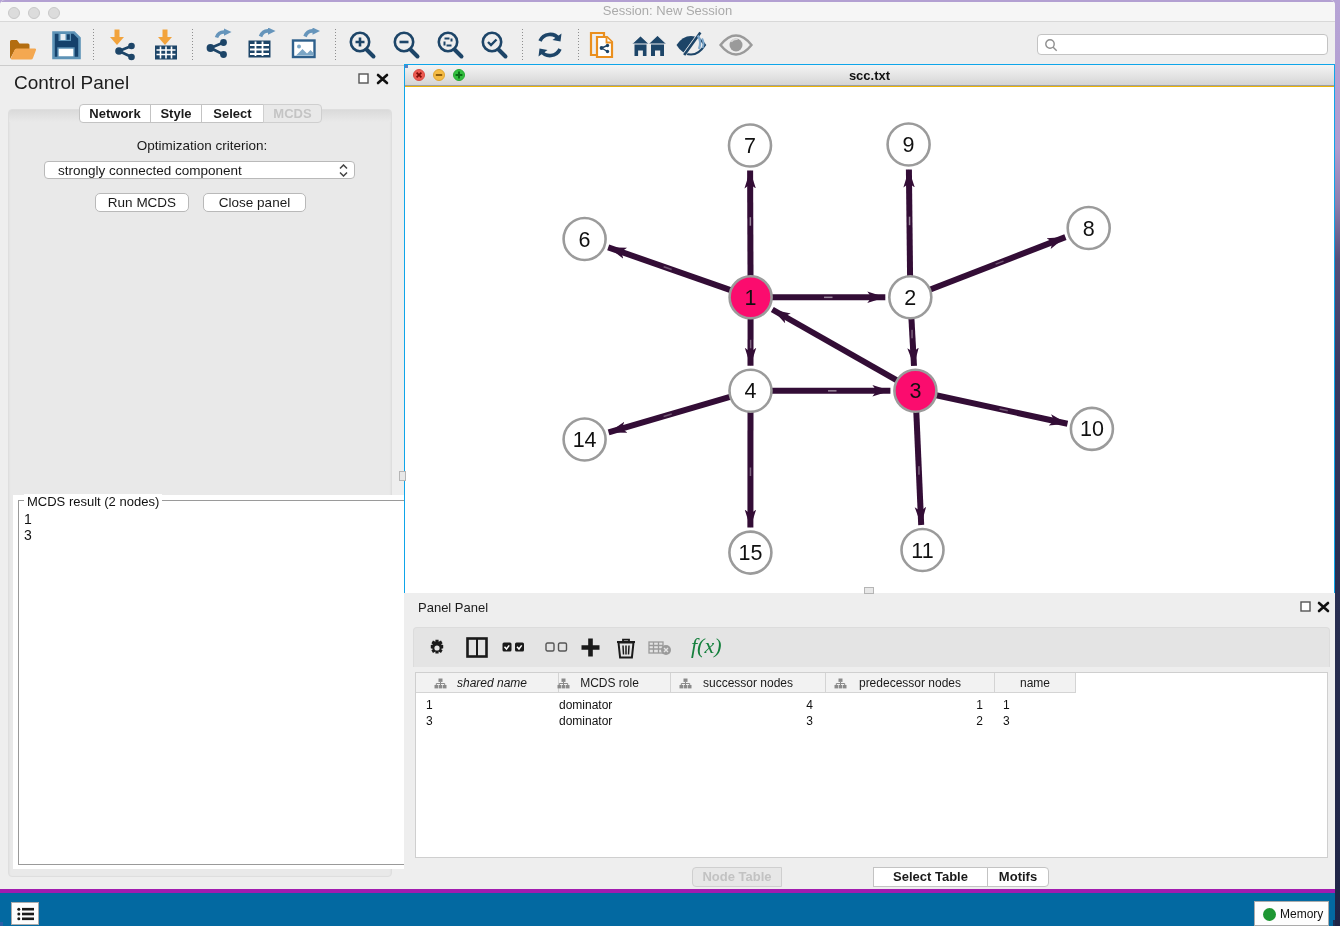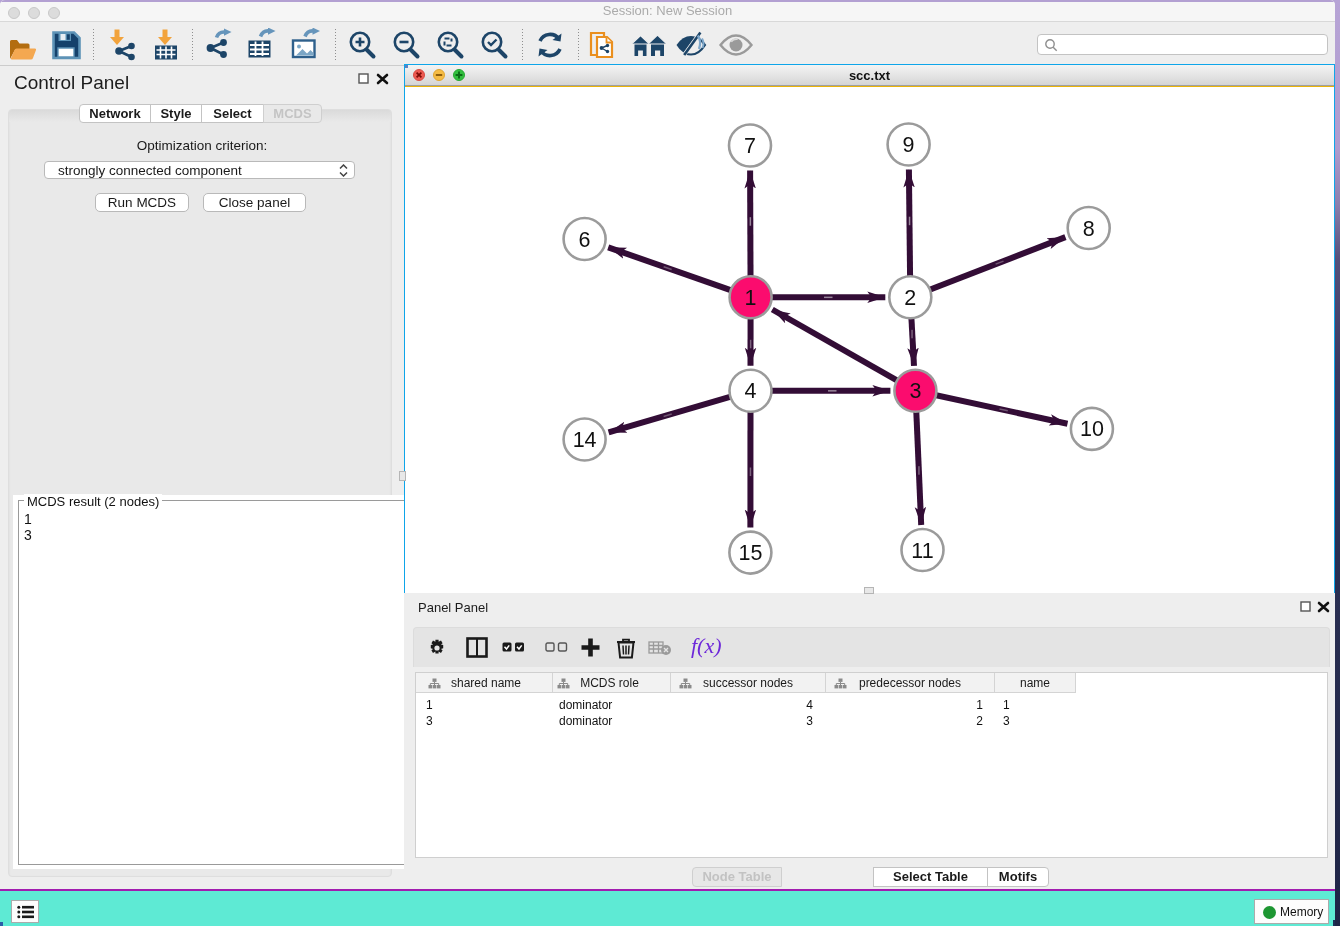--- a/index.html
+++ b/index.html
@@ -43,22 +43,22 @@
 #tp { position:absolute; left:404px; top:593px; width:931px; height:295px; background:#eeeeee; }
 #tphead { position:absolute; left:14px; top:7px; font-size:13px; color:#1c1c1c; }
 #tptool { position:absolute; left:9px; top:34px; width:917px; height:40px; background:#e4e4e4;
   border:1px solid #dcdcdc; border-radius:4px 4px 0 0; border-bottom:none; }
 #tbl { position:absolute; left:11px; top:79px; width:913px; height:186px; background:#ffffff;
   border:1px solid #cfcfcf; font-size:12px; }
 #tptabs { position:absolute; left:0; top:274px; width:931px; height:21px; }
 .btab { position:absolute; top:0; height:20px; background:#ffffff; border:1px solid #c3c3c3;
   font-size:13px; font-weight:700; color:#1a1a1a; text-align:center; line-height:18px; }
 
-#status { position:absolute; left:0; top:889px; width:1335px; height:37px; background:#5eead4;
-  border-top:2px solid #a21caf; }
+#status { position:absolute; left:0; top:889px; width:1335px; height:37px; background:#0369a1;
+  border-top:4px solid #a21caf; }
 #listbtn { position:absolute; left:11px; top:9px; width:28px; height:23px; background:#fdfdfd;
   border:1px solid #ababab; }
 #membtn { position:absolute; left:1254px; top:8px; width:75px; height:25px; background:#fdfdfd;
   border:1px solid #ababab; font-size:12px; color:#111; }
 .hcell { position:absolute; top:0; height:20px; border-right:1px solid #d4d4d4; font-size:12px;
   color:#1a1a1a; text-align:center; line-height:20px; }
 .hico { position:absolute; left:8px; top:5px; }
 </style>
 </head>
 <body>
@@ -338,25 +338,25 @@
         <path d="M2.5 5.5 l1.6 15 h11.8 l1.6 -15 z" fill="none" stroke="#1a1a1a" stroke-width="2"></path>
         <path d="M1 5 h18 M7 5 v-2.3 h6 v2.3" fill="none" stroke="#1a1a1a" stroke-width="1.8"></path>
         <path d="M7 8.5 l0.5 9 M10 8.5 v9 M13 8.5 l-0.5 9" stroke="#1a1a1a" stroke-width="1.5"></path>
       </svg>
       <svg style="position:absolute;left:234px;top:13px" width="24" height="15" viewBox="0 0 24 15">
         <rect x="1" y="1" width="14" height="11" fill="none" stroke="#9a9a9a" stroke-width="1.3"></rect>
         <path d="M1 4.5 h14 M1 8 h14 M5.5 1 v11 M10.5 1 v11" stroke="#9a9a9a" stroke-width="1.3"></path>
         <circle cx="18" cy="9" r="5" fill="#9a9a9a"></circle>
         <path d="M16 7 l4 4 m0 -4 l-4 4" stroke="#e4e4e4" stroke-width="1.4"></path>
       </svg>
-      <div style="position:absolute;left:277px;top:5px;font-size:22px;color:#6d28d9;font-family:'Liberation Serif',serif;font-style:italic;">f(x)</div>
+      <div style="position:absolute;left:277px;top:5px;font-size:22px;color:#15803d;font-family:'Liberation Serif',serif;font-style:italic;">f(x)</div>
     </div>
     <div id="tbl">
       <div style="position:absolute;left:0;top:0;width:660px;height:20px;background:#f2f2f2;border-bottom:1px solid #d4d4d4;"></div>
-      <div class="hcell" style="left:4px;width:133px;"><svg class="hico" width="13" height="11" viewBox="0 0 13 11">
+      <div class="hcell" style="left:10px;width:133px;font-style:italic;"><svg class="hico" width="13" height="11" viewBox="0 0 13 11">
             <rect x="4.5" y="0.5" width="4" height="3.4" fill="#8a8a8a"></rect>
             <rect x="0.5" y="7" width="3.6" height="3.4" fill="#8a8a8a"></rect>
             <rect x="4.7" y="7" width="3.6" height="3.4" fill="#8a8a8a"></rect>
             <rect x="8.9" y="7" width="3.6" height="3.4" fill="#8a8a8a"></rect>
             <path d="M6.5 4 v2 M2.3 7 v-1.5 h8.4 v1.5 M6.5 5 v2" stroke="#8a8a8a" fill="none"></path>
           </svg><span>shared name</span></div>
       <div class="hcell" style="left:133px;width:122px;"><svg class="hico" width="13" height="11" viewBox="0 0 13 11">
             <rect x="4.5" y="0.5" width="4" height="3.4" fill="#8a8a8a"></rect>
             <rect x="0.5" y="7" width="3.6" height="3.4" fill="#8a8a8a"></rect>
             <rect x="4.7" y="7" width="3.6" height="3.4" fill="#8a8a8a"></rect>

